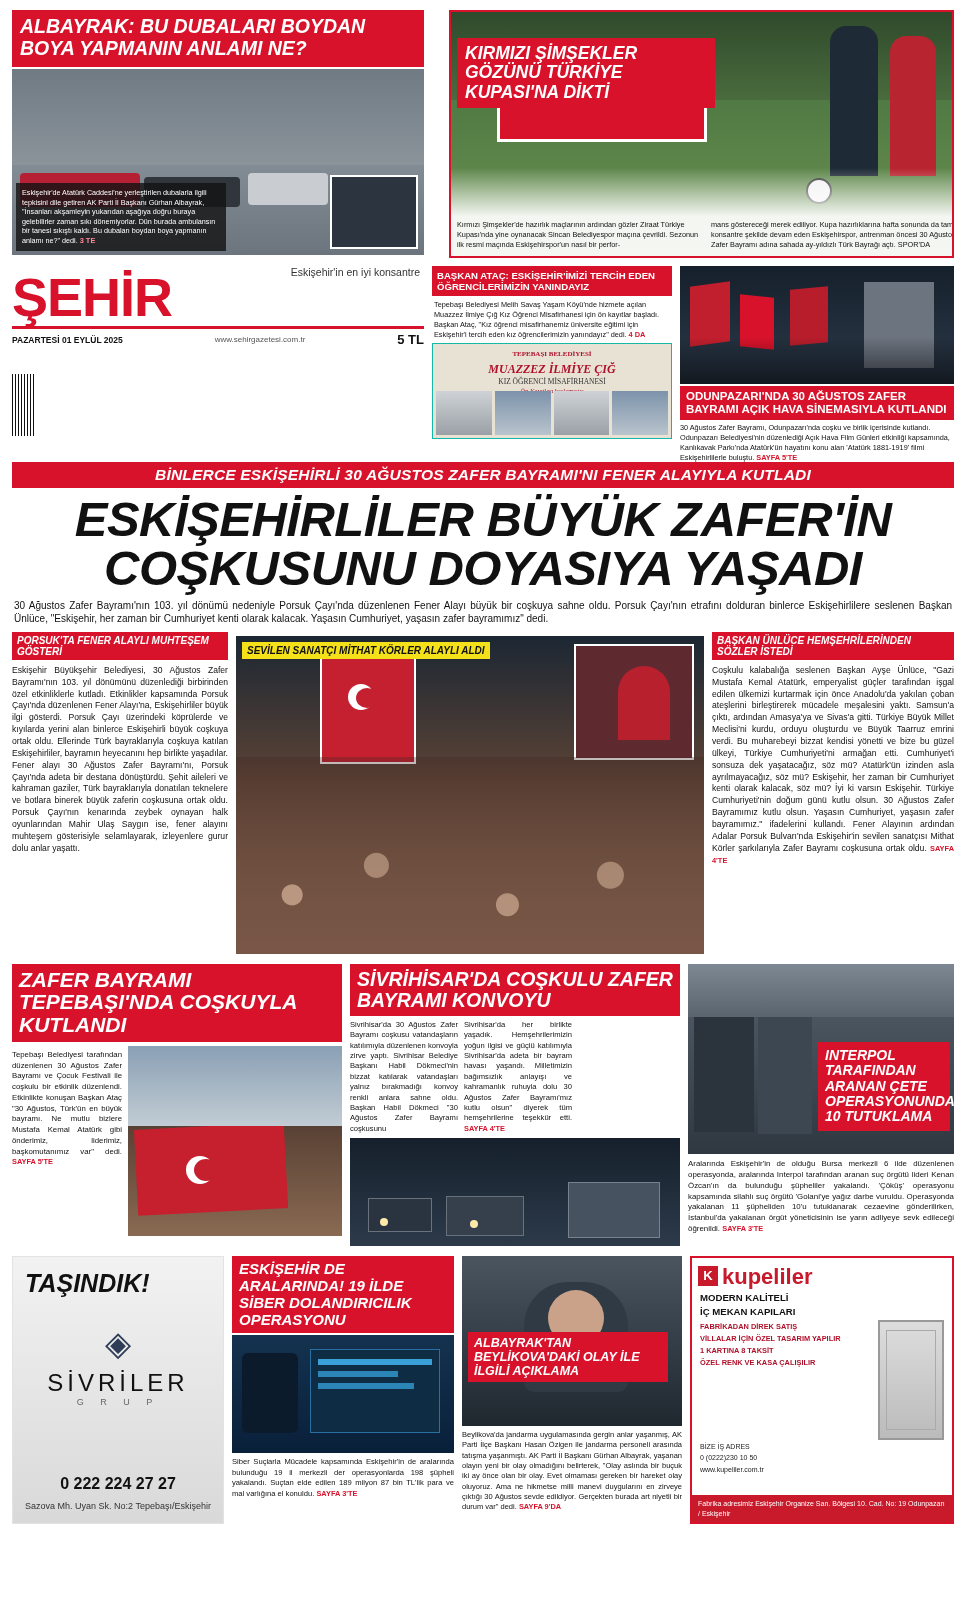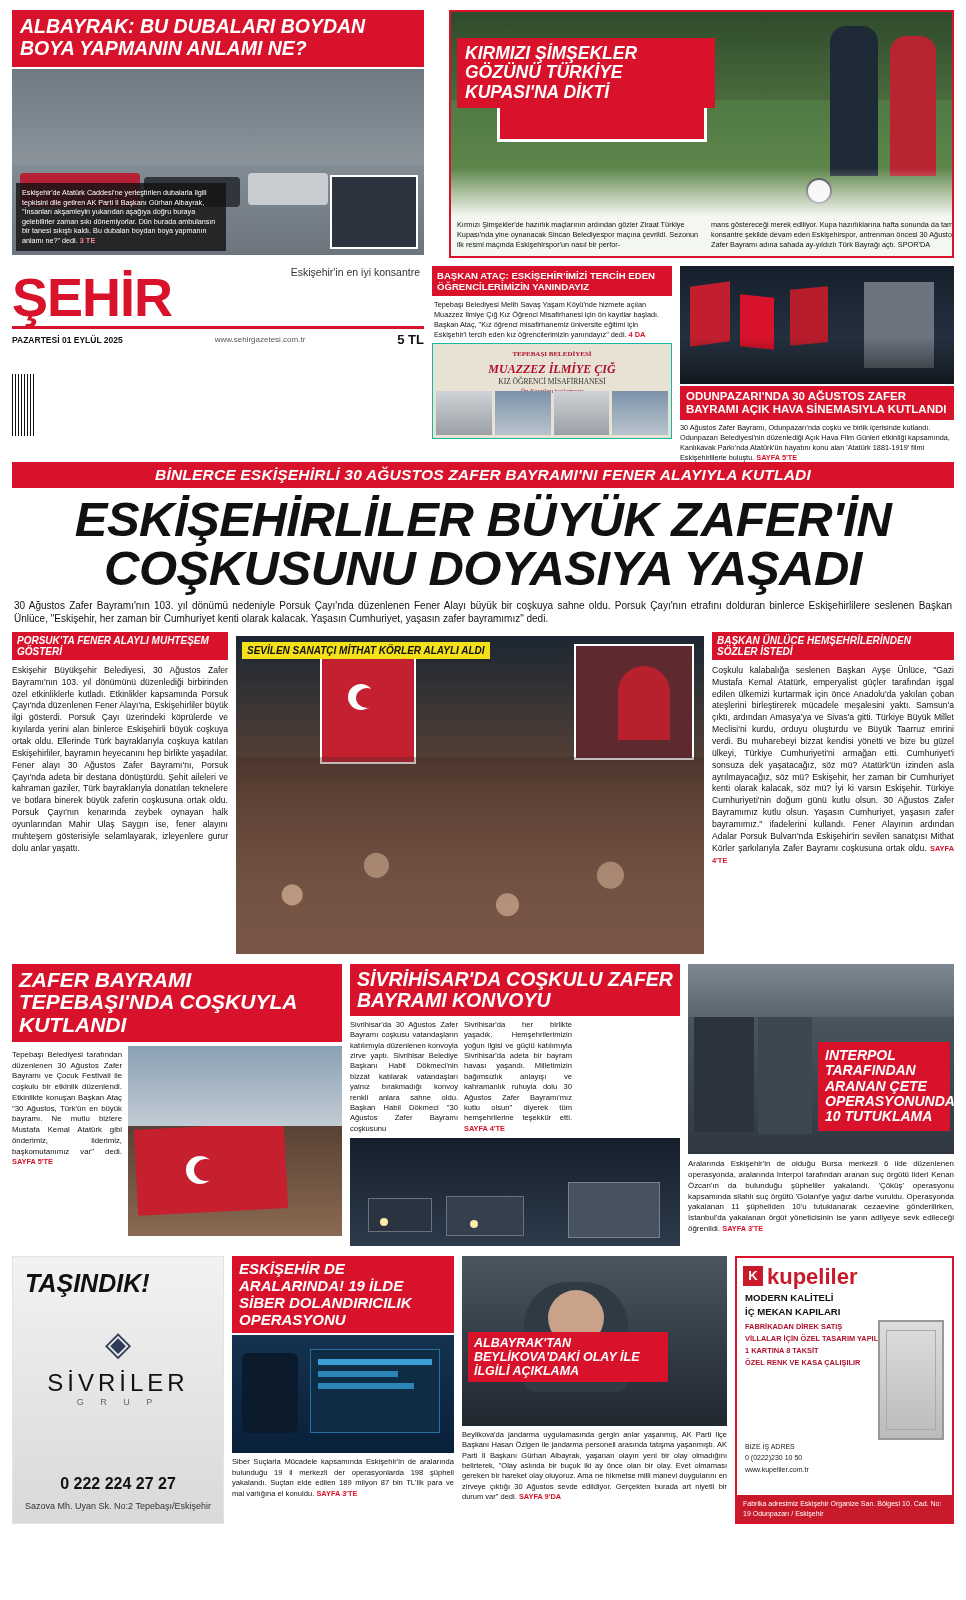--- a/index.html
+++ b/index.html
@@ -121,21 +121,21 @@
   .ad1 .logo2 small { display:block; font-size:9px; letter-spacing:7px; color:#666; }
   .ad1 .phone { position:absolute; bottom:30px; left:0; right:0; text-align:center; font-size:16px; font-weight:bold; }
   .ad1 .addr { position:absolute; bottom:12px; left:0; right:0; text-align:center; font-size:9px; color:#333; }
   .ad1 .mark { position:absolute; top:66px; left:0; right:0; text-align:center; font-size:34px; color:#2f3c57; }
 
   .ad2 { width: 222px; position:relative; }
   .ad2 .t { background:#d8122b; color:#fff; font-weight:bold; font-style:italic; font-size:15px; line-height:1.12; padding:5px 7px;}
   .ad2 .img { height:118px; margin-top:2px; }
   .ad2 .txt { font-size:7.6px; line-height:1.38; text-align:justify; padding-top:4px; }
 
-  .ad3 { width: 265px; position:relative; }
+  .ad3 { width: 220px; position:relative; }
   .ad3 .img { height:170px; position:relative;}
   .ad3 .t { position:absolute; left:6px; bottom:44px; background:#d8122b; color:#fff; font-weight:bold;
             font-style:italic; font-size:12.5px; line-height:1.12; padding:4px 6px; width:200px; z-index:3;}
   .ad3 .txt { font-size:7.5px; line-height:1.37; text-align:justify; padding-top:4px;}
 
   .ad4 { flex:1; border:2px solid #d8122b; position:relative; background:#fff; }
   .ad4 .brand { font-size:22px; font-weight:bold; color:#c81a2b; padding:6px 6px 0 30px; }
   .ad4 .kl { position:absolute; left:6px; top:8px; width:20px; height:20px; background:#c81a2b; color:#fff;
              font-size:13px; font-weight:bold; text-align:center; line-height:20px; }
   .ad4 .sub { font-size:9.6px; font-weight:bold; padding:2px 6px 0 8px; line-height:1.2;}

